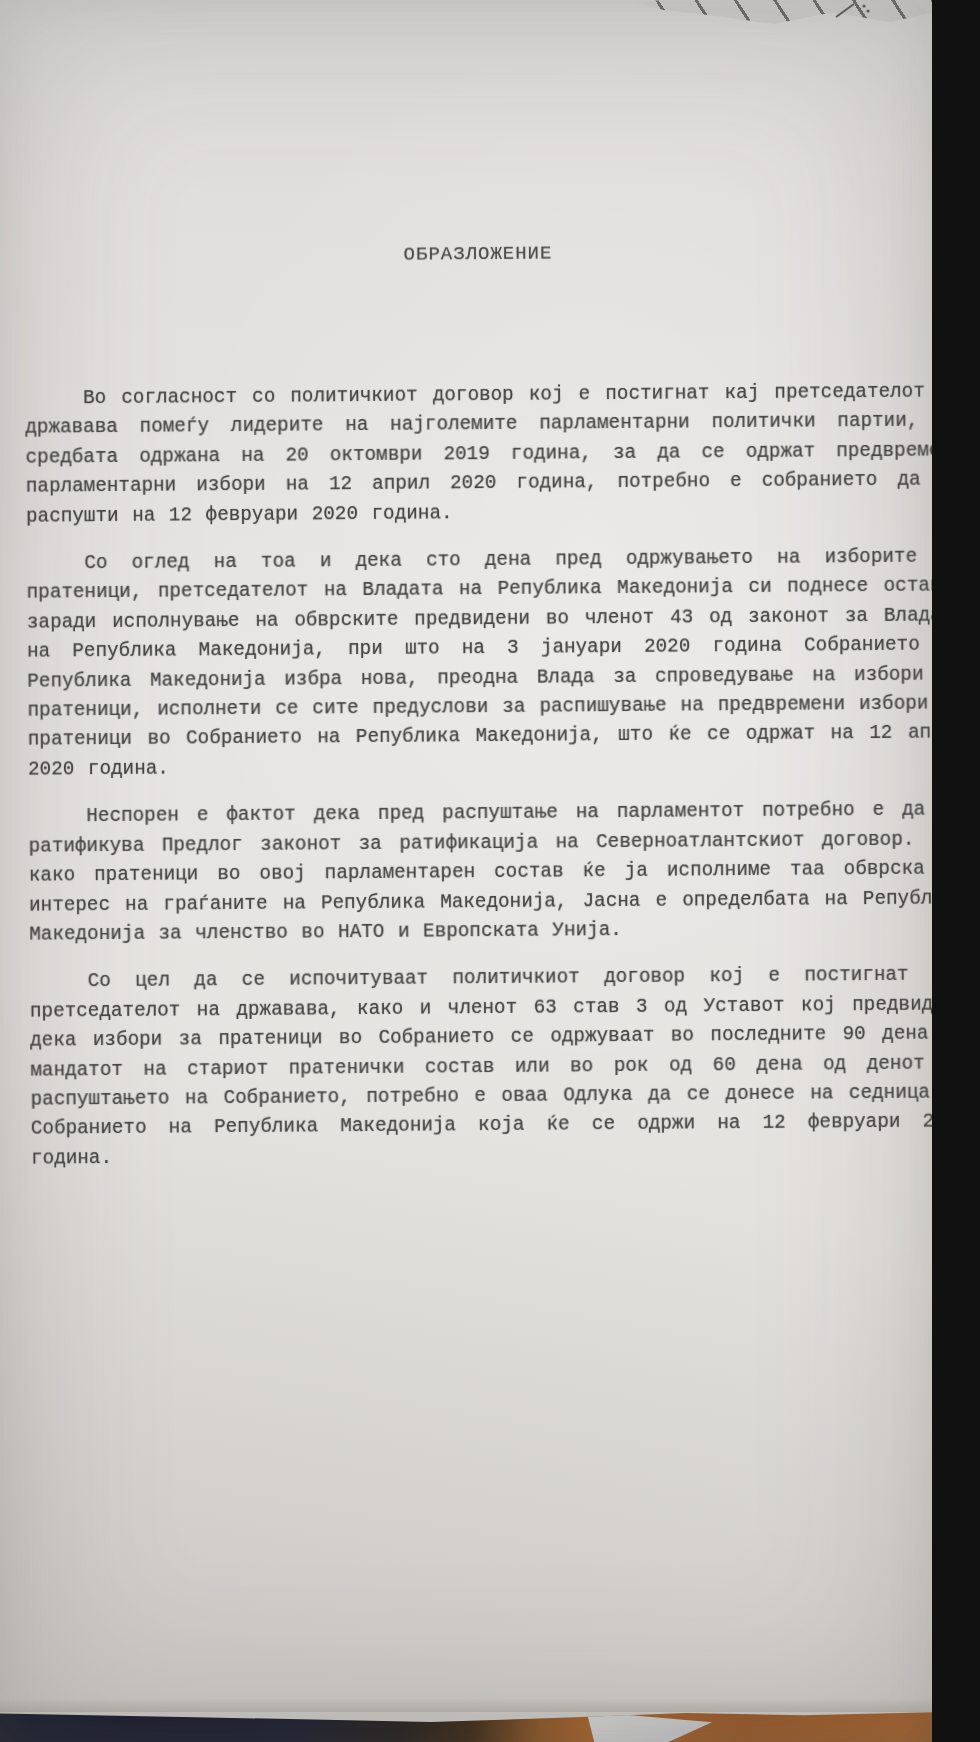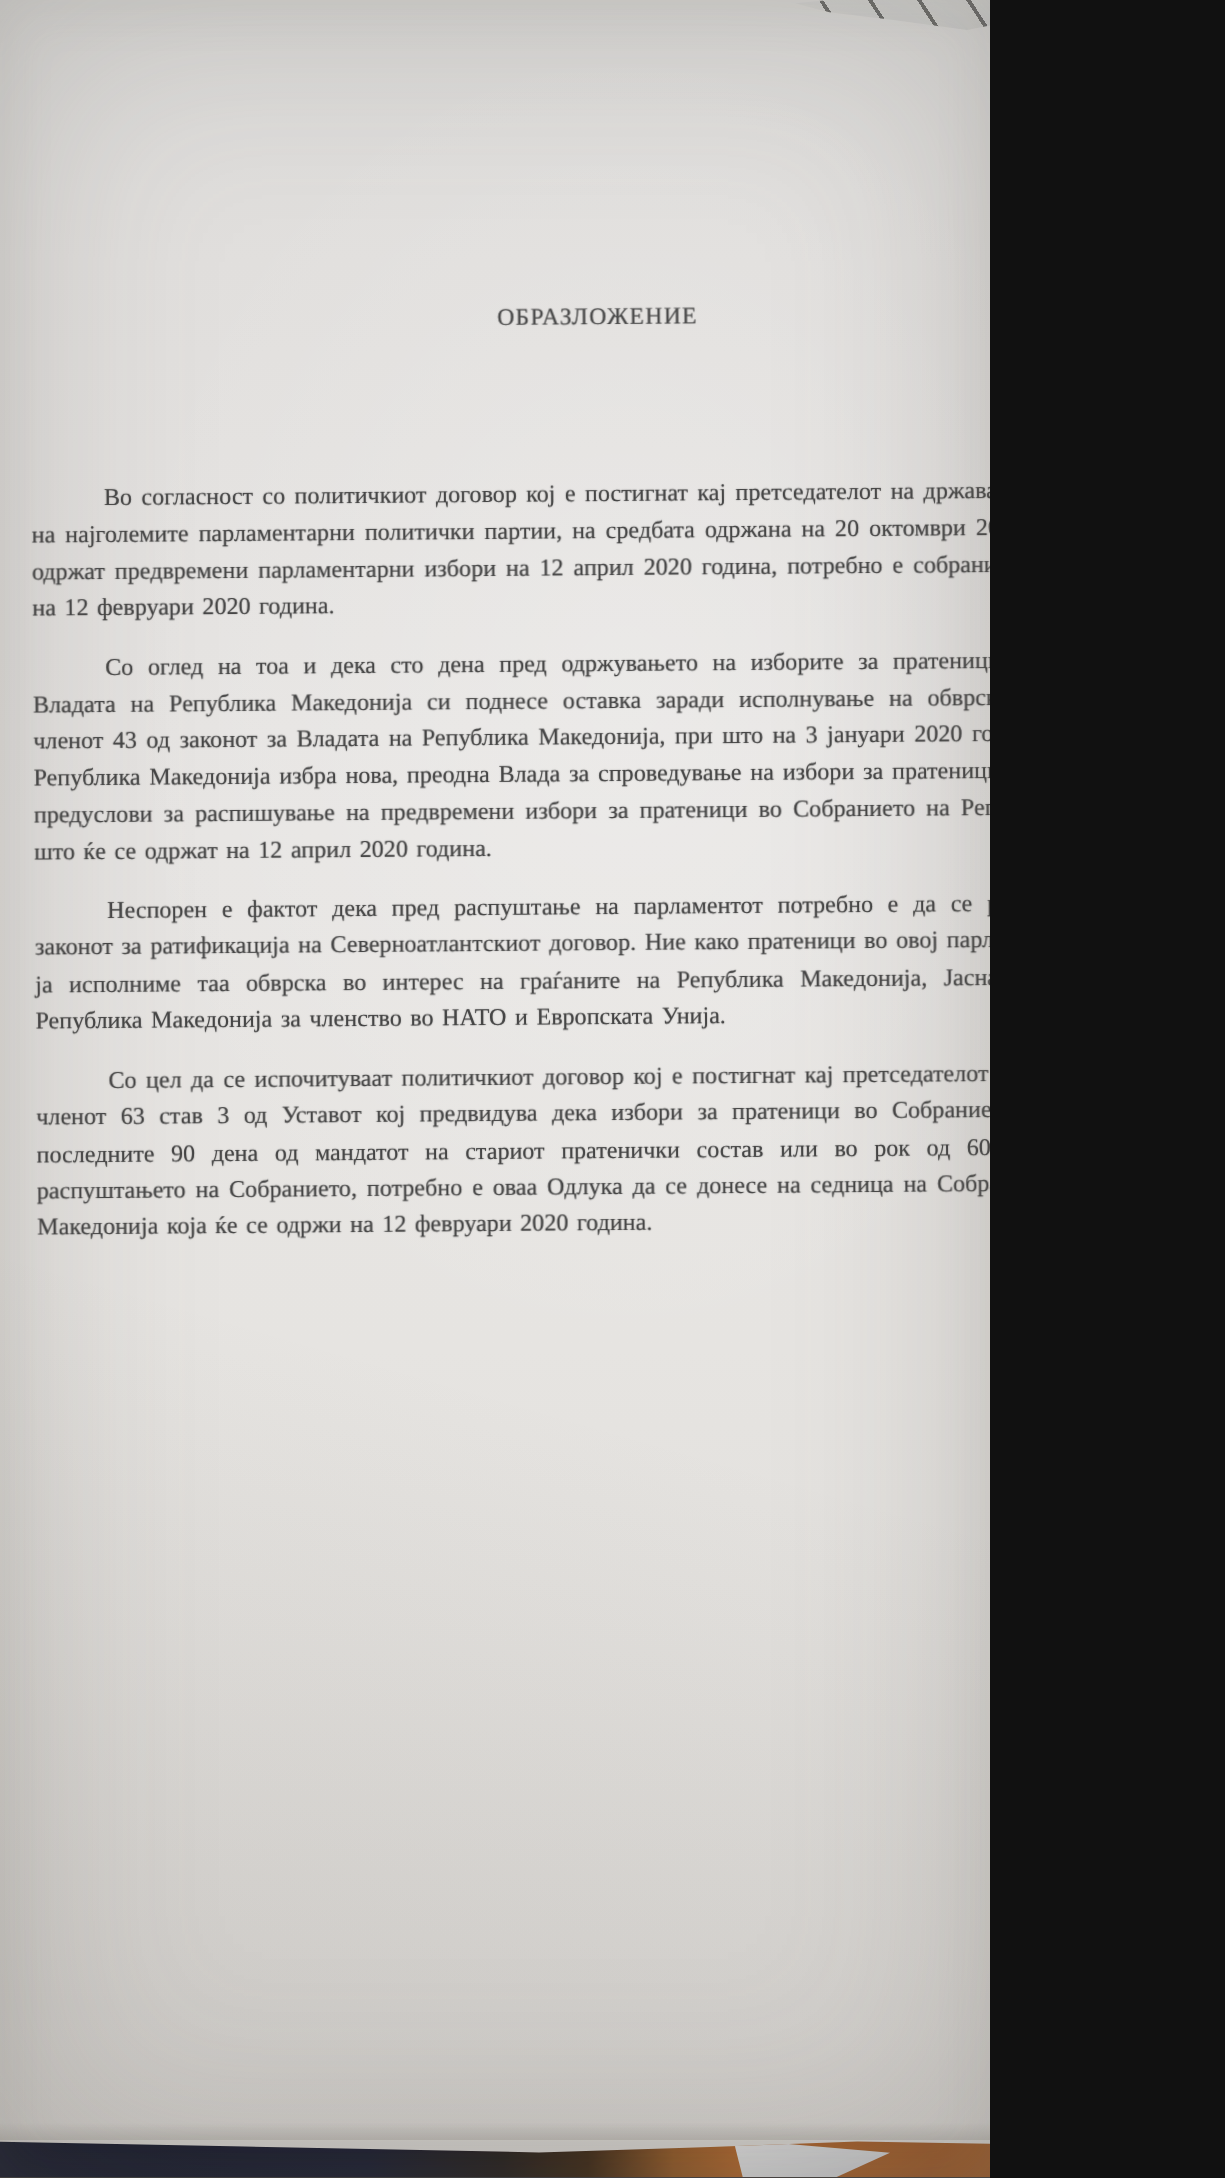--- a/index.html
+++ b/index.html
@@ -1,22 +1,22 @@
 <!DOCTYPE html>
 <html><head>
 <meta charset="utf-8">
 <style>
   html,body { margin:0; padding:0; background:#111; }
   .photo {
-    position:relative; width:792px; height:1742px; overflow:hidden;
+    position:relative; width:932px; height:1742px; overflow:hidden;
     background:
       radial-gradient(ellipse 700px 900px at 63% 32%, rgba(255,255,255,0.22), rgba(255,255,255,0) 60%),
       linear-gradient(196deg, rgba(0,0,0,0) 62%, rgba(70,62,52,0.10) 92%),
       linear-gradient(180deg, #dcdbd9 0%, #e1dfdd 12%, #e7e5e3 38%, #e6e4e1 62%, #dfddda 86%, #dbd9d6 98%);
-    font-family:Liberation Serif, serif;
+    font-family:Liberation Mono, monospace;
   }
 
   
   .top-object {
     position:absolute; left:636px; top:0; width:344px; height:26px;
     background:
       repeating-linear-gradient(57deg, rgba(72,72,70,0) 0 30px, rgba(72,72,70,0.75) 30px 33px),
       linear-gradient(180deg, #d6d6d4, #cfcfcd);
     clip-path: polygon(0 10%, 8% 0, 100% 0, 100% 62%, 88% 42%, 74% 85%, 57% 48%, 40% 92%, 22% 60%, 8% 38%);
   }

